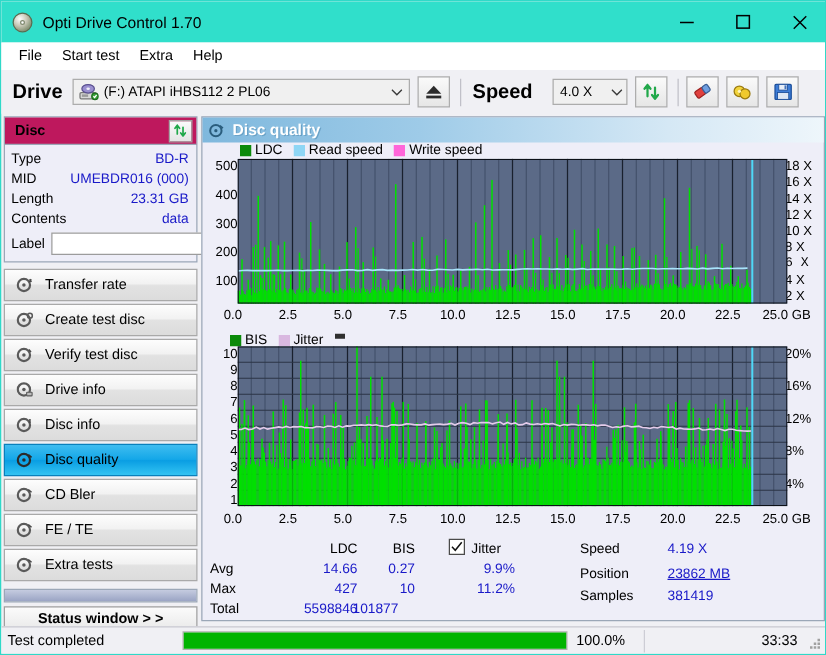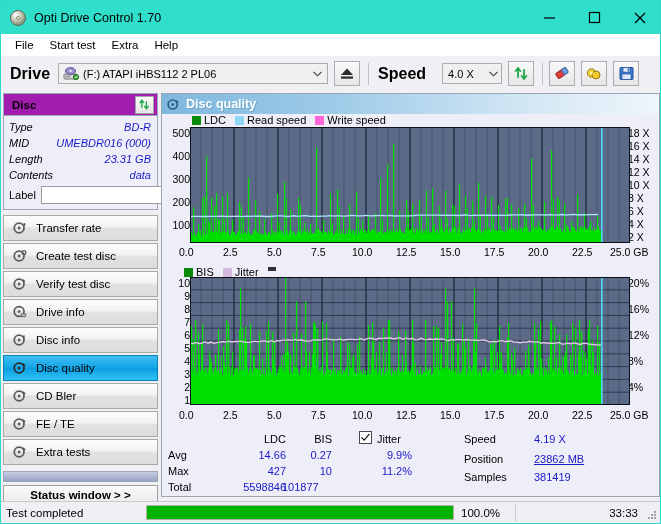--- a/index.html
+++ b/index.html
@@ -153,21 +153,21 @@
     width: 155px; height: 404px;
   }
   #disc-box {
     border: 1px solid #9ba7b7;
     background: #eeeef8;
     width: 155px;
     box-sizing: border-box;
   }
   #disc-header {
     height: 22px;
-    background: #a21caf;
+    background: #be185d;
     border-bottom: 1px solid #9ba7b7;
     display: flex;
     align-items: center;
     padding: 0 3px;
     box-sizing: border-box;
   }
   #disc-header .t {
     font-size: 11.5px; font-weight: bold; margin-left: 5px; flex: 1;
   }
   .sq-btn {
@@ -177,21 +177,20 @@
     display: flex; align-items: center; justify-content: center;
     box-sizing: border-box;
     cursor: default;
   }
   .disc-row {
     display: flex;
     align-items: center;
     height: 16px;
     padding: 0 6px 0 5px;
     font-size: 11px;
-    font-style: italic;
   }
   .disc-row .k { color: #000; }
   .disc-row .v { margin-left: auto; color: #1919c8; }
   #label-row {
     display: flex; align-items: center;
     height: 24px; padding: 0 3px 0 5px;
   }
   #label-row .k { font-size: 11px; margin-right: 5px; }
   #label-input {
     flex: 1;
@@ -620,21 +619,21 @@
       <div class="ytick" style="left:-4px; top:59px; width:32px;">300</div>
       <div class="ytick" style="left:-4px; top:82px; width:32px;">200</div>
       <div class="ytick" style="left:-4px; top:105px; width:32px;">100</div>
 
       <div class="ytick" style="left:466px; top:13px; text-align:right;">18 X</div>
       <div class="ytick" style="left:466px; top:26px; text-align:left;">16 X</div>
       <div class="ytick" style="left:466px; top:39px; text-align:left;">14 X</div>
       <div class="ytick" style="left:466px; top:52px; text-align:left;">12 X</div>
       <div class="ytick" style="left:466px; top:65px; text-align:left;">10 X</div>
       <div class="ytick" style="left:466px; top:78px; text-align:left;">8 X</div>
-      <div class="ytick" style="left:466px; top:91px; text-align:left;">6 X</div>
+      <div class="ytick" style="left:466px; top:91px; text-align:left;font-family:Liberation Mono, monospace;">6 X</div>
       <div class="ytick" style="left:466px; top:104px; text-align:left;">4 X</div>
       <div class="ytick" style="left:466px; top:117px; text-align:left;">2 X</div>
 
       <div class="xtick" style="left:17px; top:132px;">0.0</div>
       <div class="xtick" style="left:61px; top:132px;">2.5</div>
       <div class="xtick" style="left:105px; top:132px;">5.0</div>
       <div class="xtick" style="left:149px; top:132px;">7.5</div>
       <div class="xtick" style="left:190px; top:132px;">10.0</div>
       <div class="xtick" style="left:234px; top:132px;">12.5</div>
       <div class="xtick" style="left:278px; top:132px;">15.0</div>

